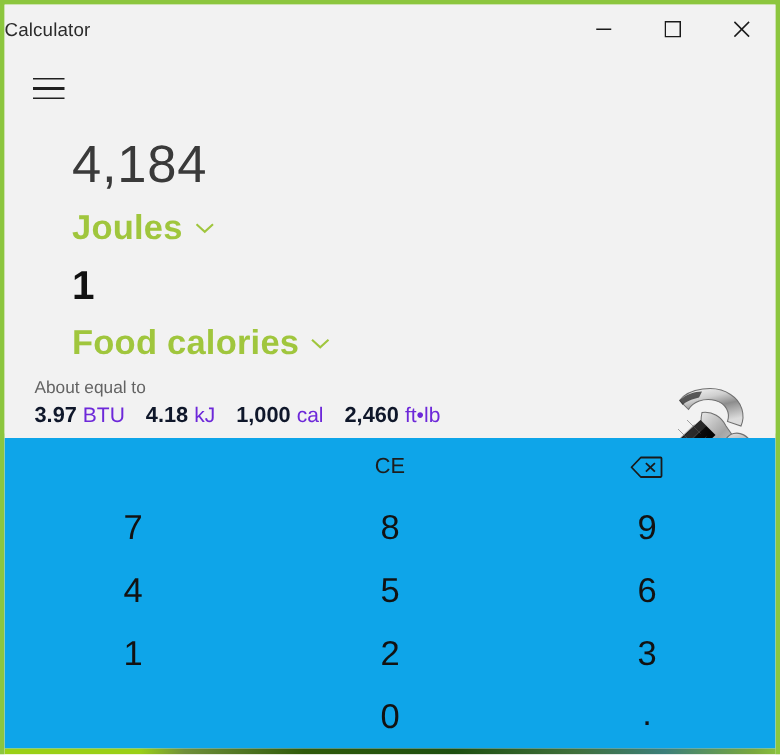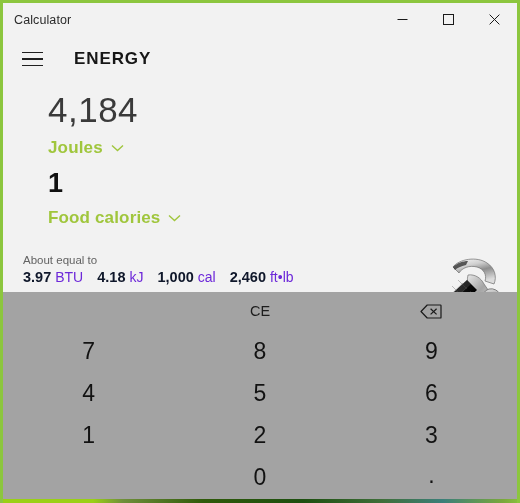--- a/index.html
+++ b/index.html
@@ -42,21 +42,20 @@
 
   
   .titlebar {
     position: relative;
     height: 33px;
     background: #f2f2f2;
     display: flex;
     align-items: center;
   }
   .title-text {
-    margin-left: 11px;
     font-size: 12.5px;
     color: #2b2b2b;
     letter-spacing: 0.1px;
   }
   .caption-buttons {
     position: absolute;
     right: 0;
     top: 0;
     height: 33px;
     display: flex;
@@ -130,21 +129,21 @@
   }
 
   .unit-select {
     display: inline-flex;
     align-items: center;
     gap: 8px;
     margin-top: 11px;
     cursor: default;
   }
   .unit-label {
-    font-size: 17px;
+    font-size: 23px;
     font-weight: bold;
     color: #a0c63d;
     letter-spacing: 0.15px;
   }
   .chev {
     width: 13px;
     height: 8px;
   }
 
   
@@ -196,21 +195,21 @@
     display: block;
   }
 
   
   .keypad {
     position: absolute;
     left: 0;
     right: 0;
     top: 289px;
     bottom: 4px;
-    background: #a3a3a3;
+    background: #0ea5e9;
     display: grid;
     grid-template-columns: repeat(3, 1fr);
     grid-template-rows: 38px repeat(4, 1fr);
   }
   .key {
     display: flex;
     align-items: center;
     justify-content: center;
     cursor: default;
     user-select: none;
@@ -262,21 +261,20 @@
       </div>
     </div>
   </div>
 
   <div class="header">
     <div class="hamburger">
       <span></span>
       <span></span>
       <span></span>
     </div>
-    <div class="mode-title">ENERGY</div>
   </div>
 
   <div class="display">
 
     <div class="value-row">
       <div class="value-primary">4,184</div>
       <div class="unit-select">
         <span class="unit-label">Joules</span>
         <svg class="chev" viewBox="0 0 13 8">
           <polyline points="1,1.5 6.5,6.5 12,1.5" fill="none" stroke="#a0c63d" stroke-width="1.4"></polyline>

